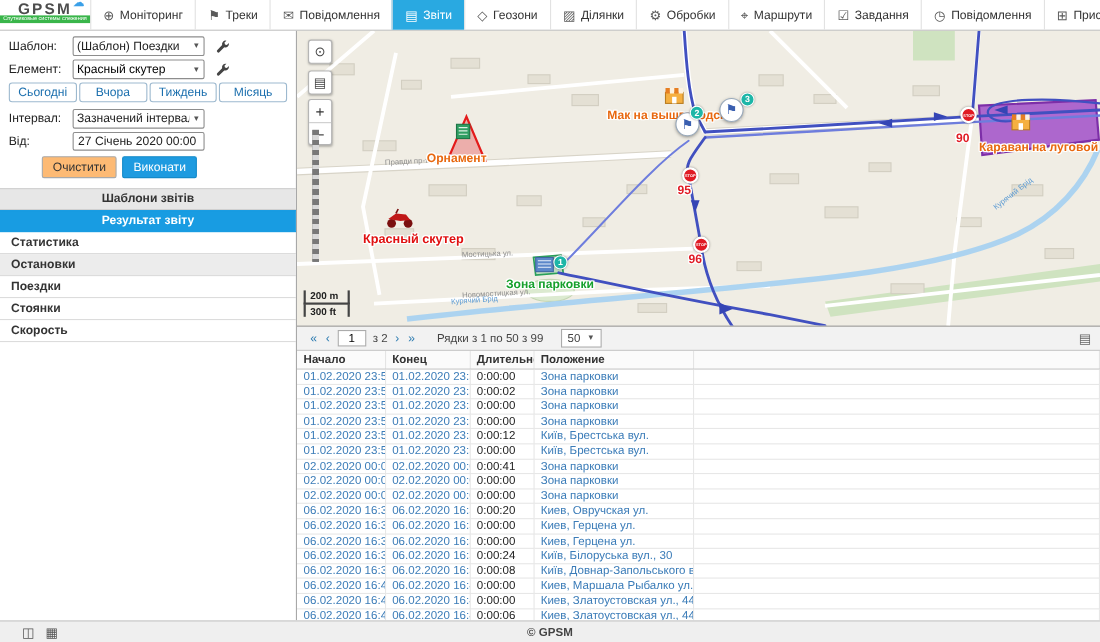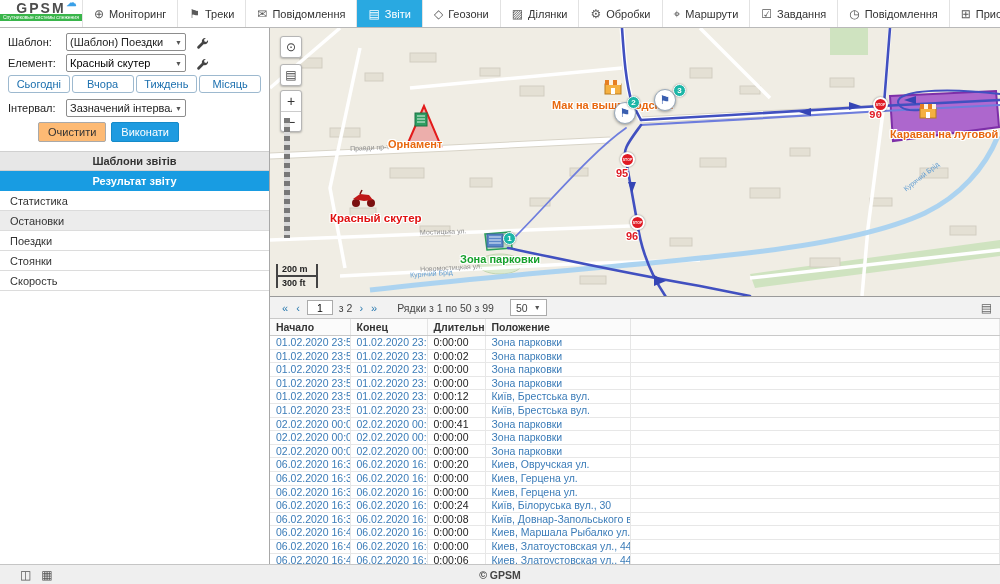--- a/index.html
+++ b/index.html
@@ -49,21 +49,21 @@
     font-size:11px; padding:0 4px; color:#222; font-family:"Liberation Sans",sans-serif; }
   .btn-row { display:flex; justify-content:flex-end; gap:5px; margin:5px 82px 7px 0; }
   .btn { height:20px; font-size:11px; border-radius:2px; padding:0 9px; cursor:pointer;
     font-family:"Liberation Sans",sans-serif; }
   .btn-clear { border:1px solid #a9a9a9; background:#fdba74; color:#333; }
   .btn-exec { border:1px solid #148ac9; background:#1e9be0; color:#fff; }
   .sec-head { background:#e7e7e7; border-top:1px solid #d0d0d0; border-bottom:1px solid #d0d0d0;
     text-align:center; font-weight:bold; font-size:11px; color:#333; padding:3px 0; cursor:pointer; }
   .sec-head.active { background:#189ce2; border-color:#189ce2; color:#fff; }
   .ritem { padding:4px 10px 3px 10px; border-bottom:1px solid #dcdcdc; font-size:11px;
-    color:#333; cursor:pointer; }
+    color:#333; cursor:pointer;font-weight:bold; }
   .ritem.sel { background:#ececec; }
 
   
   .map { height:269px; position:relative; background:#f0ede4; overflow:hidden;
     border-bottom:1px solid #9a9a9a; }
   .map svg.base { position:absolute; left:0; top:0; }
   .mctl { position:absolute; left:10px; width:22px; height:22px; background:#fff;
     border:1px solid #b5b5b5; border-radius:3px; box-shadow:0 1px 2px rgba(0,0,0,.25);
     display:flex; align-items:center; justify-content:center; color:#444; font-size:12px;
     cursor:pointer; }
@@ -221,20 +221,24 @@
           <button class="qbtn">Тиждень</button>
           <button class="qbtn">Місяць</button>
         </div>
       <div class="frow">
         <label>Інтервал:</label>
         <div class="combo">
           <span class="cv">Зазначений інтервал</span>
           <span class="arr">▼</span>
         </div>
       </div>
+      <div class="frow">
+        <label>Від:</label>
+        <input class="inp" value="27 Січень 2020 00:00" style="">
+      </div>
       <div class="btn-row">
         <button class="btn btn-clear">Очистити</button>
         <button class="btn btn-exec">Виконати</button>
       </div>
     </div>
     <div class="sec-head">Шаблони звітів</div>
     <div class="sec-head active">Результат звіту</div>
     <div>
         <div class="ritem">Статистика</div>
         <div class="ritem sel">Остановки</div>
@@ -402,21 +406,21 @@
           </g>
         <rect x="8" y="10" width="4" height="6" fill="#fff"></rect>
       </svg>
       <div class="mlabel lbl-orange halo" style="left:620px;top:100px;">Караван на луговой</div>
 
       <div class="stop" style="left:350px;top:124px;">STOP</div>
       <div class="stopnum halo" style="left:346px;top:139px;">95</div>
       <div class="stop" style="left:360px;top:187px;">STOP</div>
       <div class="stopnum halo" style="left:356px;top:202px;">96</div>
       <div class="stop" style="left:603px;top:69px;">STOP</div>
-      <div class="stopnum halo" style="left:599px;top:81px;font-family:Liberation Mono, monospace;">90</div>
+      <div class="stopnum halo" style="left:599px;top:92px;">90</div>
 
       <div class="scale">
         <div class="s1">200 m</div>
         <div class="s2">300 ft</div>
       </div>
     </div>
 
     <div class="grid-panel">
       <div class="pagebar">
         <span class="pg-nav">«</span>

